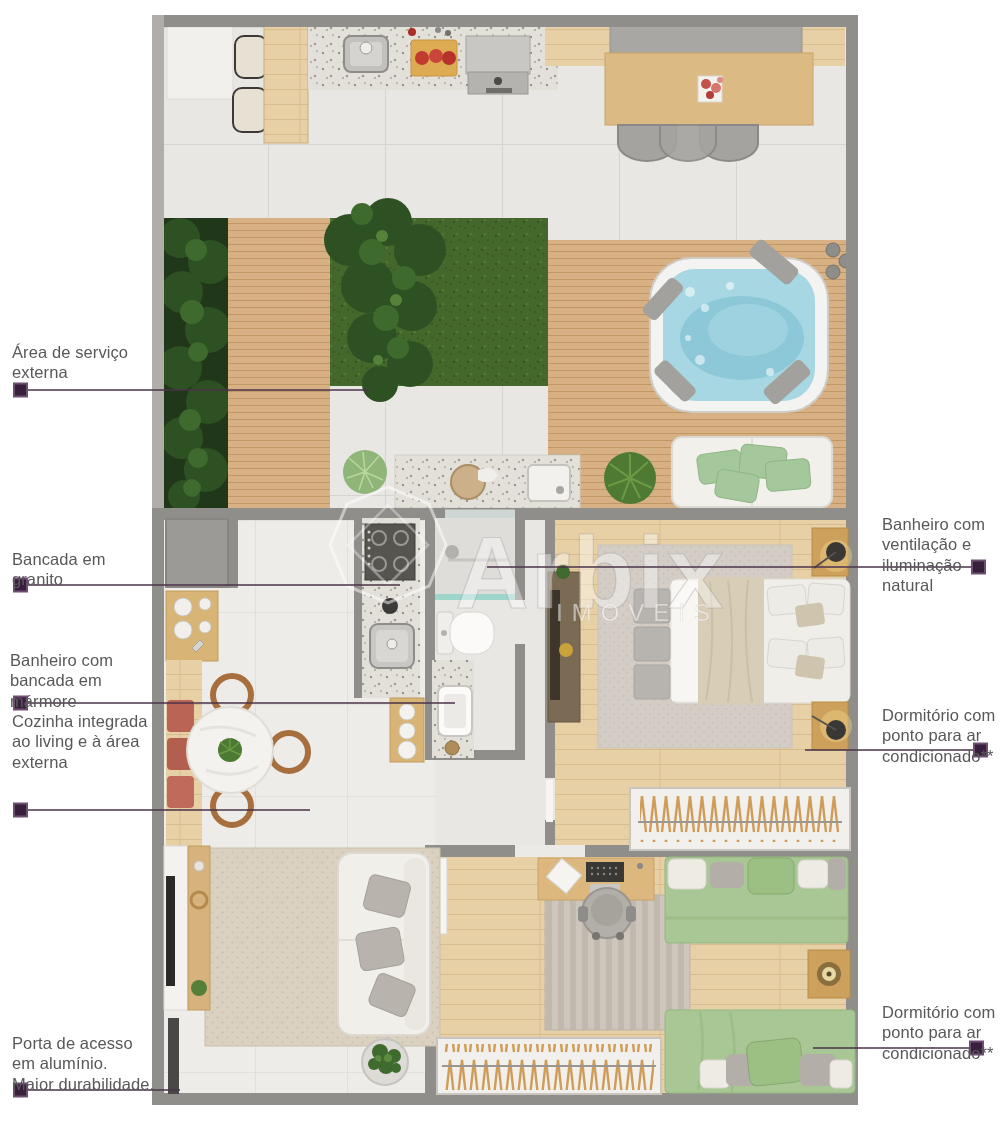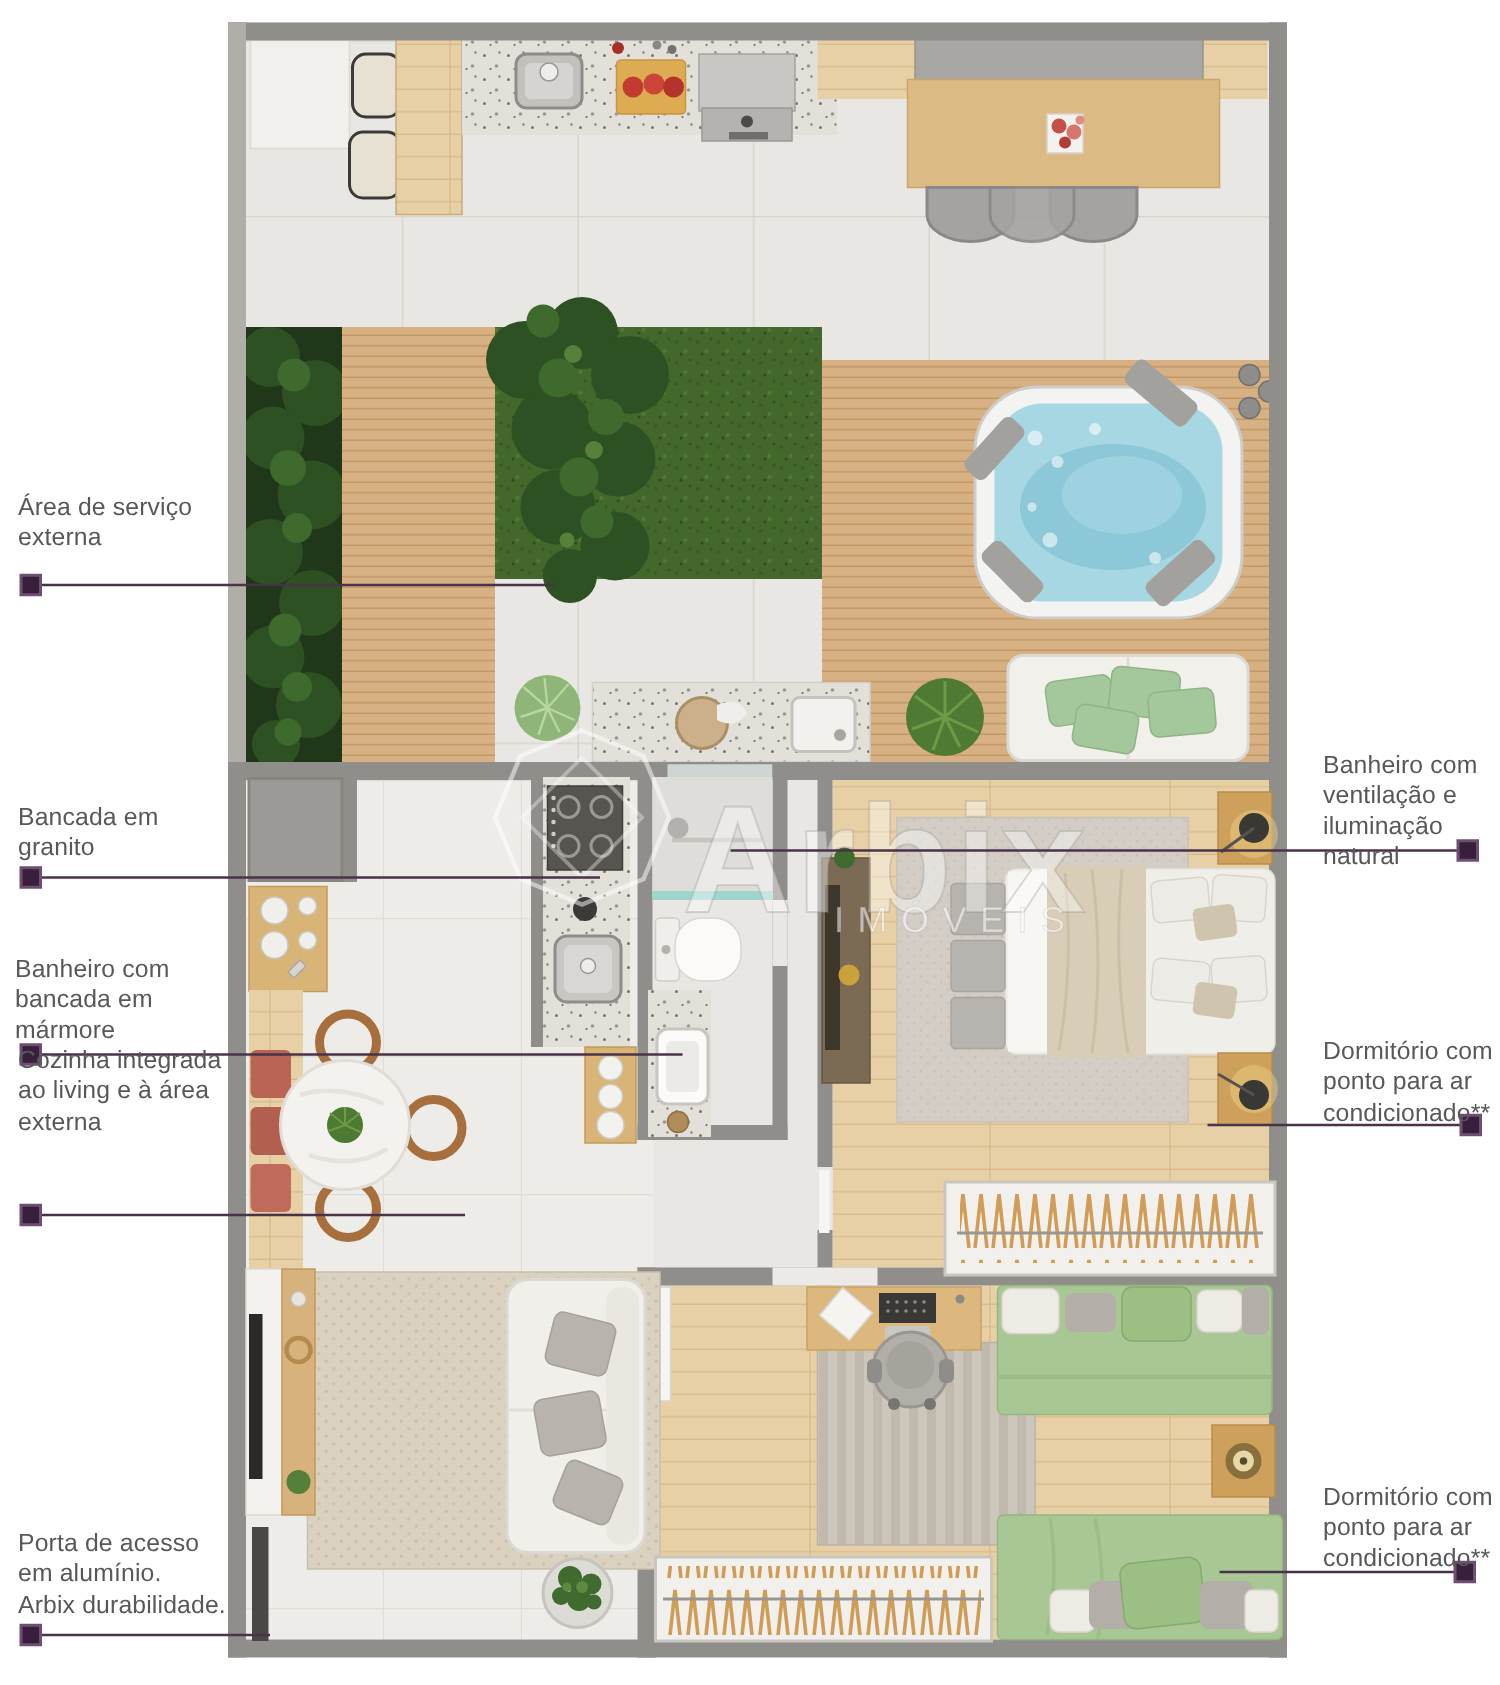--- a/index.html
+++ b/index.html
@@ -1,20 +1,20 @@
 <!DOCTYPE html>
 <html><head>
 <meta charset="utf-8">
 <style>
   html,body{margin:0;padding:0;background:#fff;}
   .canvas{position:relative;width:1000px;height:1123px;background:#ffffff;overflow:hidden;
           font-family:"Liberation Sans",sans-serif;}
   .plan-svg{position:absolute;left:0;top:0;}
   .callout{position:absolute;color:#58585a;font-size:16.5px;line-height:1.24;
-           white-space:pre-line;letter-spacing:.1px;}
+           white-space:pre-line;letter-spacing:.1px;margin-top:14px;}
 </style>
 </head>
 <body>
 
 <div class="canvas">
 
 <svg class="plan-svg" width="1000" height="1123" viewBox="0 0 1000 1123">
   <defs>
     <pattern id="tile" width="117" height="117" patternUnits="userSpaceOnUse" x="152" y="27">
       <rect width="117" height="117" fill="#e9e7e3"></rect>
@@ -515,21 +515,21 @@
   <div class="callout" style="left:12px;top:535px;">Bancada em
 granito</div>
   <div class="callout" style="left:10px;top:636px;">Banheiro com
 bancada em
 mármore</div>
   <div class="callout" style="left:12px;top:697px;">Cozinha integrada
 ao living e à área
 externa</div>
   <div class="callout" style="left:12px;top:1019px;">Porta de acesso
 em alumínio.
-Arbix durabilidade.</div>
+Maior durabilidade.</div>
   <div class="callout" style="left:882px;top:500px;">Banheiro com
 ventilação e
 iluminação natural</div>
   <div class="callout" style="left:882px;top:691px;">Dormitório com
 ponto para ar
 condicionado**</div>
   <div class="callout" style="left:882px;top:988px;">Dormitório com
 ponto para ar
 condicionado**</div>
 </div>

